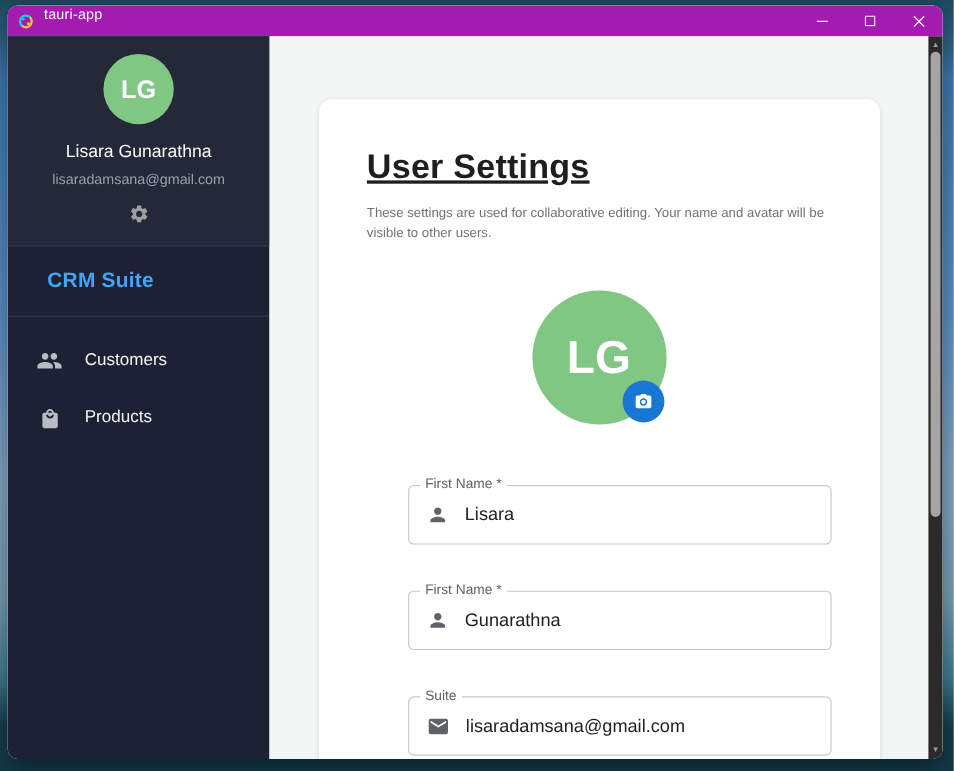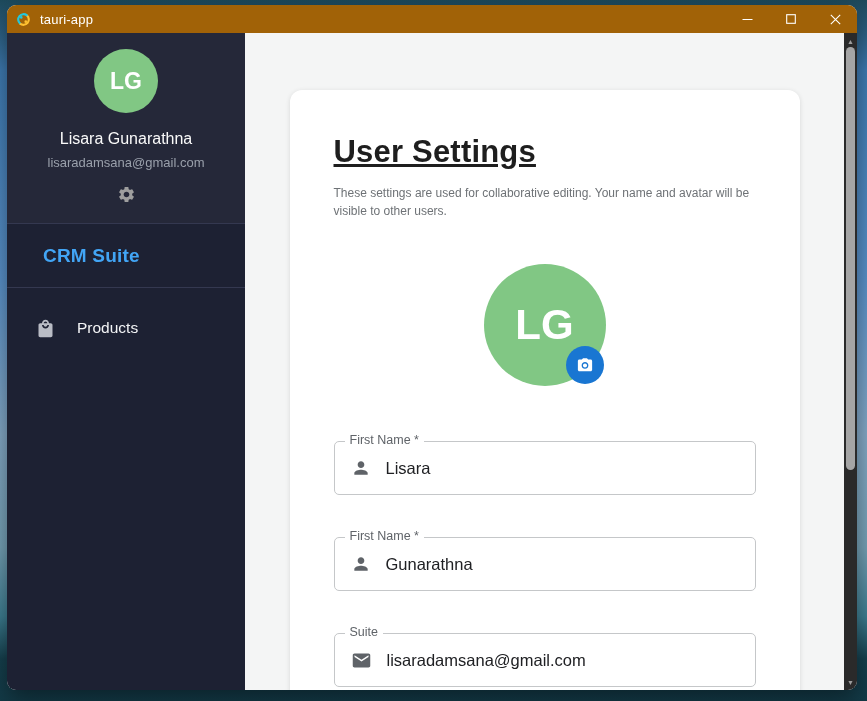--- a/index.html
+++ b/index.html
@@ -7,21 +7,21 @@
   body {
     background: linear-gradient(180deg, #1d4a5c 0%, #3f7cb4 10%, #5b93cc 40%, #86abc9 62%, #77a3b8 78%, #3e7f93 88%, #16414f 94%, #133a47 100%);
   }
   .window {
     position:absolute; left:7px; top:5px; width:850px; height:685px;
     border-radius:9px; overflow:hidden; background:#f4f5f5;
     box-shadow: 0 8px 24px rgba(0,0,0,.45);
     display:flex; flex-direction:column;
   }
   
-  .titlebar { height:28px; background:#a16207; display:flex; align-items:center; flex:0 0 28px; }
+  .titlebar { height:28px; background:#a21caf; display:flex; flex:0 0 28px; }
   .titlebar .app-icon { margin:0 9px 0 9px; display:flex; align-items:center; }
   .titlebar .title { color:#ffffff; font-size:13px; letter-spacing:.2px; }
   .win-controls { margin-left:auto; display:flex; height:100%; }
   .win-btn { width:44px; height:100%; display:flex; align-items:center; justify-content:center;
              background:transparent; border:none; color:#ffffff; cursor:pointer; }
   .win-btn svg { display:block; }
   
   .window-body { flex:1; display:flex; min-height:0; position:relative; }
   
   .sidebar { width:238px; flex:0 0 238px; background:#1d2133; display:flex; flex-direction:column; }
@@ -44,21 +44,21 @@
           box-shadow:0 1px 5px rgba(0,0,0,.12); padding:44px 44px 60px; min-height:660px; }
   .card h1 { font-size:31px; font-weight:bold; color:#1e1e1e; letter-spacing:.2px;text-decoration:underline; }
   .card .desc { margin-top:14px; font-size:12px; line-height:1.5; color:#6e7276; max-width:436px; }
   .big-avatar-wrap { margin:44px auto 0; width:122px; height:122px; position:relative; }
   .avatar-lg { width:122px; height:122px; border-radius:50%; background:#81c784; color:#ffffff;
                font-size:42px; font-weight:bold; display:flex; align-items:center; justify-content:center; }
   .camera-btn { position:absolute; right:2px; bottom:2px; width:38px; height:38px; border-radius:50%;
                 background:#1976d2; border:none; cursor:pointer; display:flex; align-items:center; justify-content:center; }
   .fields { margin-top:55px; }
   .field { position:relative; height:54px; border:1px solid #c5c7c9; border-radius:5px;
-           display:flex; align-items:center; padding:0 16px; margin-bottom:42px; background:#ffffff; }
+           display:flex; align-items:center; padding:0 16px; margin-bottom:42px; background:#ffffff;margin-left:37px; }
   .field:last-child { margin-bottom:0; }
   .field-label { position:absolute; top:-9px; left:10px; background:#ffffff; padding:0 5px;
                  font-size:12.5px; color:#5f6368; }
   .field-icon { display:flex; margin-right:15px; }
   .field input { border:none; outline:none; background:transparent; flex:1;
                  font-size:16.5px; color:#202124; font-family:"Liberation Sans", sans-serif; }
   
   .scrollbar { width:13px; flex:0 0 13px; background:#2a2a2a; position:relative; }
   .scroll-arrow { position:absolute; left:0; width:13px; height:14px; display:flex;
                   align-items:center; justify-content:center; color:#9e9e9e; font-size:7px; cursor:pointer; }
@@ -115,20 +115,28 @@
         </button>
       </div>
 
       <div class="app-title-row">
         <span>CRM Suite</span>
       </div>
 
       <nav class="nav">
         <div class="nav-item">
           <span class="nav-icon">
+            <svg width="24" height="24" viewBox="0 0 24 24" fill="#b9bcc5">
+              <path d="M16 11c1.66 0 2.99-1.34 2.99-3S17.66 5 16 5c-1.66 0-3 1.34-3 3s1.34 3 3 3zm-8 0c1.66 0 2.99-1.34 2.99-3S9.66 5 8 5C6.34 5 5 6.34 5 8s1.34 3 3 3zm0 2c-2.33 0-7 1.17-7 3.5V19h14v-2.5c0-2.33-4.67-3.5-7-3.5zm8 0c-.29 0-.62.02-.97.05 1.16.84 1.97 1.97 1.97 3.45V19h6v-2.5c0-2.33-4.67-3.5-7-3.5z"></path>
+            </svg>
+          </span>
+          <span class="nav-label">Customers</span>
+        </div>
+        <div class="nav-item">
+          <span class="nav-icon">
             <svg width="21" height="21" viewBox="0 0 24 24" fill="#b9bcc5">
               <path d="M18 6h-2c0-2.21-1.79-4-4-4S8 3.79 8 6H6c-1.1 0-2 .9-2 2v12c0 1.1.9 2 2 2h12c1.1 0 2-.9 2-2V8c0-1.1-.9-2-2-2zm-6-2c1.1 0 2 .9 2 2h-4c0-1.1.9-2 2-2zm0 8c-2.21 0-4-1.79-4-4h2c0 1.1.9 2 2 2s2-.9 2-2h2c0 2.21-1.79 4-4 4z"></path>
             </svg>
           </span>
           <span class="nav-label">Products</span>
         </div>
       </nav>
     </aside>
 
     <main class="content">

